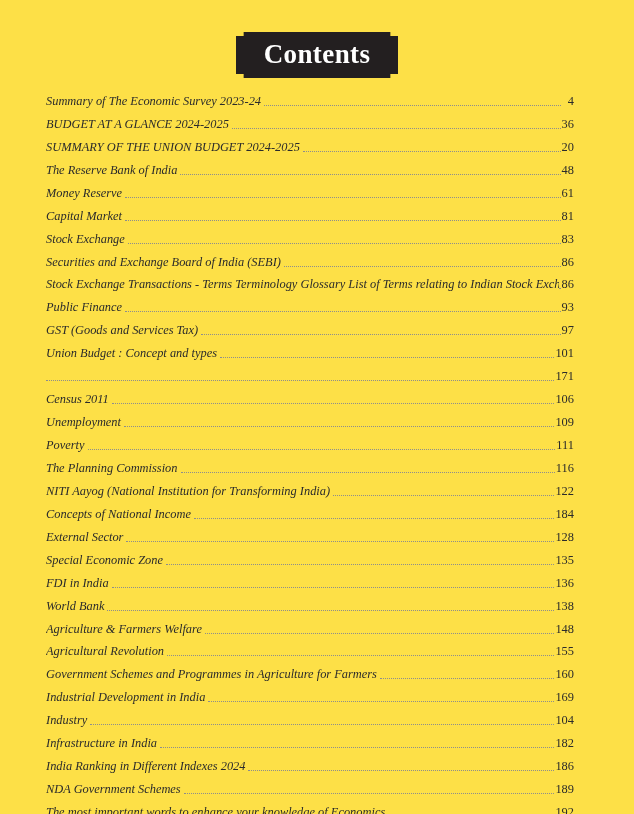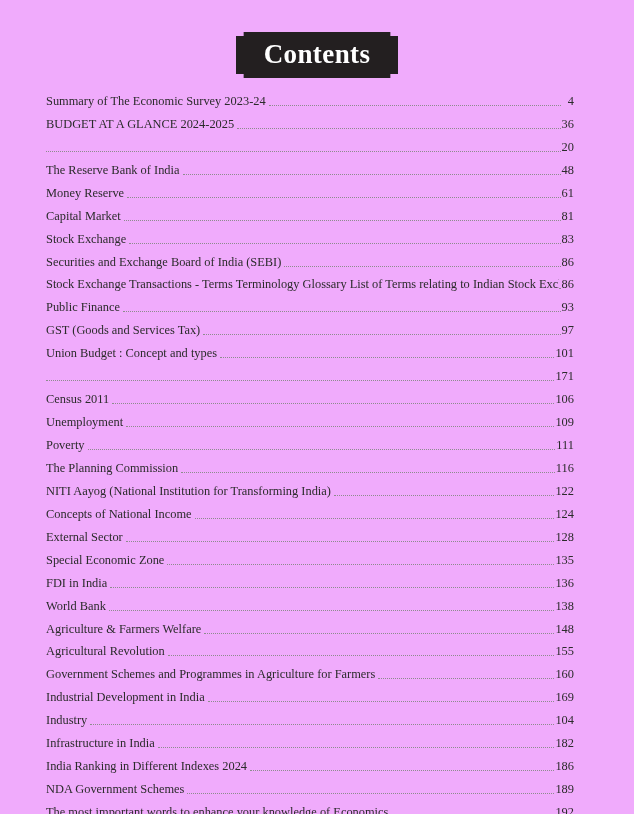--- a/index.html
+++ b/index.html
@@ -15,21 +15,21 @@
     font-family: "Liberation Serif", "DejaVu Serif", serif;
     color: #2b2b2b;
     position: relative;
   }
 
   .page {
     width: 634px;
     height: 814px;
     box-sizing: border-box;
     position: relative;
-    background: #f0abfc;
+    background: #fde047;
   }
 
   
   .header-wrap {
     position: absolute;
     left: 0;
     top: 32px;
     width: 634px;
     display: flex;
     justify-content: center;
@@ -80,20 +80,21 @@
     white-space: nowrap;
     overflow: hidden;
   }
 
   .toc-title {
     flex: 0 1 auto;
     white-space: nowrap;
     overflow: hidden;
     text-overflow: clip;
     padding-right: 3px;
+    font-style: italic;
   }
 
   .toc-leader {
     flex: 1 1 auto;
     min-width: 2px;
     overflow: hidden;
     position: relative;
     height: 12px;
   }
   .toc-leader::before {
@@ -142,20 +143,21 @@
         <span class="toc-title">Summary of The Economic Survey 2023-24</span>
         <span class="toc-leader"></span>
         <span class="toc-page">4</span>
       </div>
       <div class="toc-entry">
         <span class="toc-title">BUDGET AT A GLANCE 2024-2025</span>
         <span class="toc-leader"></span>
         <span class="toc-page">36</span>
       </div>
       <div class="toc-entry">
+        <span class="toc-title">SUMMARY OF THE UNION BUDGET 2024-2025</span>
         <span class="toc-leader"></span>
         <span class="toc-page">20</span>
       </div>
       <div class="toc-entry">
         <span class="toc-title">The Reserve Bank of India</span>
         <span class="toc-leader"></span>
         <span class="toc-page">48</span>
       </div>
       <div class="toc-entry">
         <span class="toc-title">Money Reserve</span>
@@ -222,21 +224,21 @@
         <span class="toc-page">116</span>
       </div>
       <div class="toc-entry">
         <span class="toc-title">NITI Aayog (National Institution for Transforming India)</span>
         <span class="toc-leader"></span>
         <span class="toc-page">122</span>
       </div>
       <div class="toc-entry">
         <span class="toc-title">Concepts of National Income</span>
         <span class="toc-leader"></span>
-        <span class="toc-page">124</span>
+        <span class="toc-page">184</span>
       </div>
       <div class="toc-entry">
         <span class="toc-title">External Sector</span>
         <span class="toc-leader"></span>
         <span class="toc-page">128</span>
       </div>
       <div class="toc-entry">
         <span class="toc-title">Special Economic Zone</span>
         <span class="toc-leader"></span>
         <span class="toc-page">135</span>

